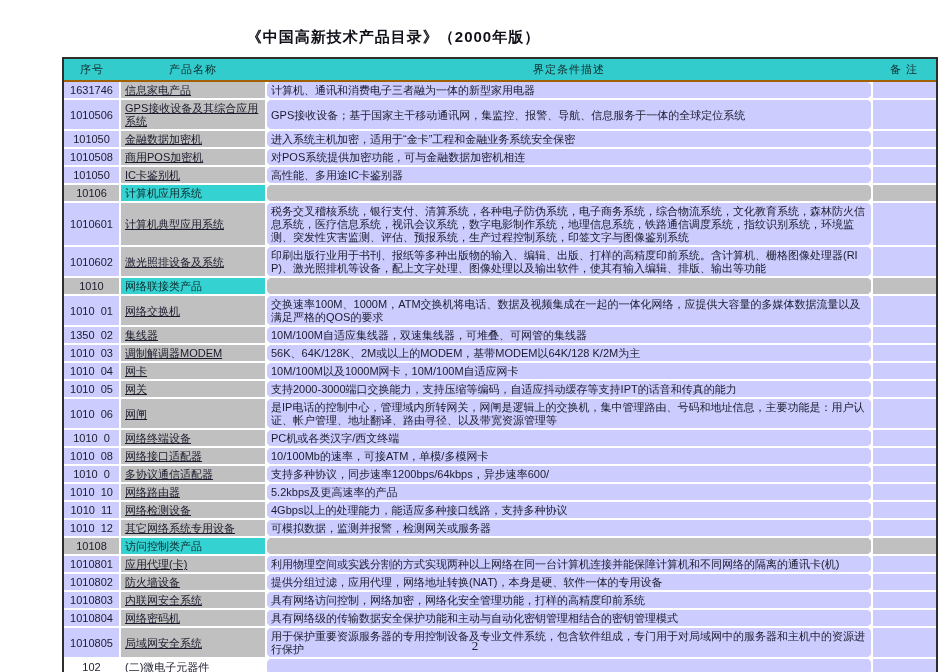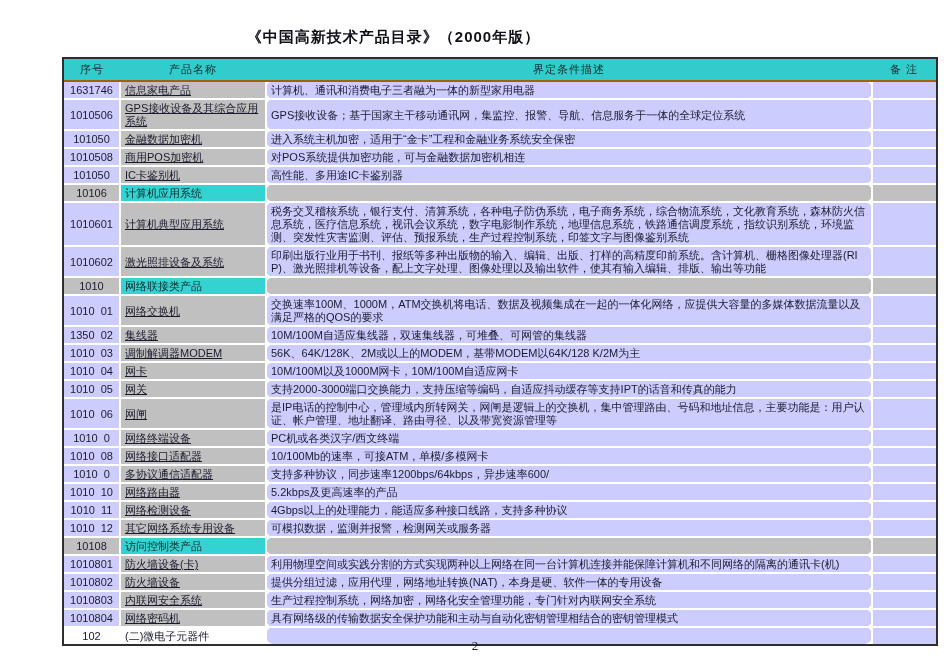--- a/index.html
+++ b/index.html
@@ -242,42 +242,48 @@
           <td class="col-note"></td>
         </tr>
         <tr class="row-category">
           <td class="col-no">10108</td>
           <td class="col-name">访问控制类产品</td>
           <td class="col-desc"></td>
           <td class="col-note"></td>
         </tr>
         <tr class="row-data">
           <td class="col-no">1010801</td>
-          <td class="col-name">防火墙设备(卡)</td>
+          <td class="col-name">应用代理(卡)</td>
           <td class="col-desc">利用物理空间或实践分割的方式实现两种以上网络在同一台计算机连接并能保障计算机和不同网络的隔离的通讯卡(机)</td>
           <td class="col-note"></td>
         </tr>
         <tr class="row-data">
           <td class="col-no">1010802</td>
           <td class="col-name">防火墙设备</td>
           <td class="col-desc">提供分组过滤，应用代理，网络地址转换(NAT)，本身是硬、软件一体的专用设备</td>
           <td class="col-note"></td>
         </tr>
         <tr class="row-data">
           <td class="col-no">1010803</td>
           <td class="col-name">内联网安全系统</td>
-          <td class="col-desc">生产过程控制系统，网络加密，网络化安全管理功能，专门针对内联网安全系统</td>
+          <td class="col-desc">具有网络访问控制，网络加密，网络化安全管理功能，打样的高精度印前系统</td>
           <td class="col-note"></td>
         </tr>
         <tr class="row-data">
           <td class="col-no">1010804</td>
           <td class="col-name">网络密码机</td>
           <td class="col-desc">具有网络级的传输数据安全保护功能和主动与自动化密钥管理相结合的密钥管理模式</td>
           <td class="col-note"></td>
         </tr>
+        <tr class="row-data">
+          <td class="col-no">1010805</td>
+          <td class="col-name">局域网安全系统</td>
+          <td class="col-desc">用于保护重要资源服务器的专用控制设备及专业文件系统，包含软件组成，专门用于对局域网中的服务器和主机中的资源进行保护</td>
+          <td class="col-note"></td>
+        </tr>
         <tr class="row-section">
           <td class="col-no">102</td>
           <td class="col-name">(二)微电子元器件</td>
           <td class="col-desc"></td>
           <td class="col-note"></td>
         </tr>
       </tbody>
   </table>
 </div>
 

